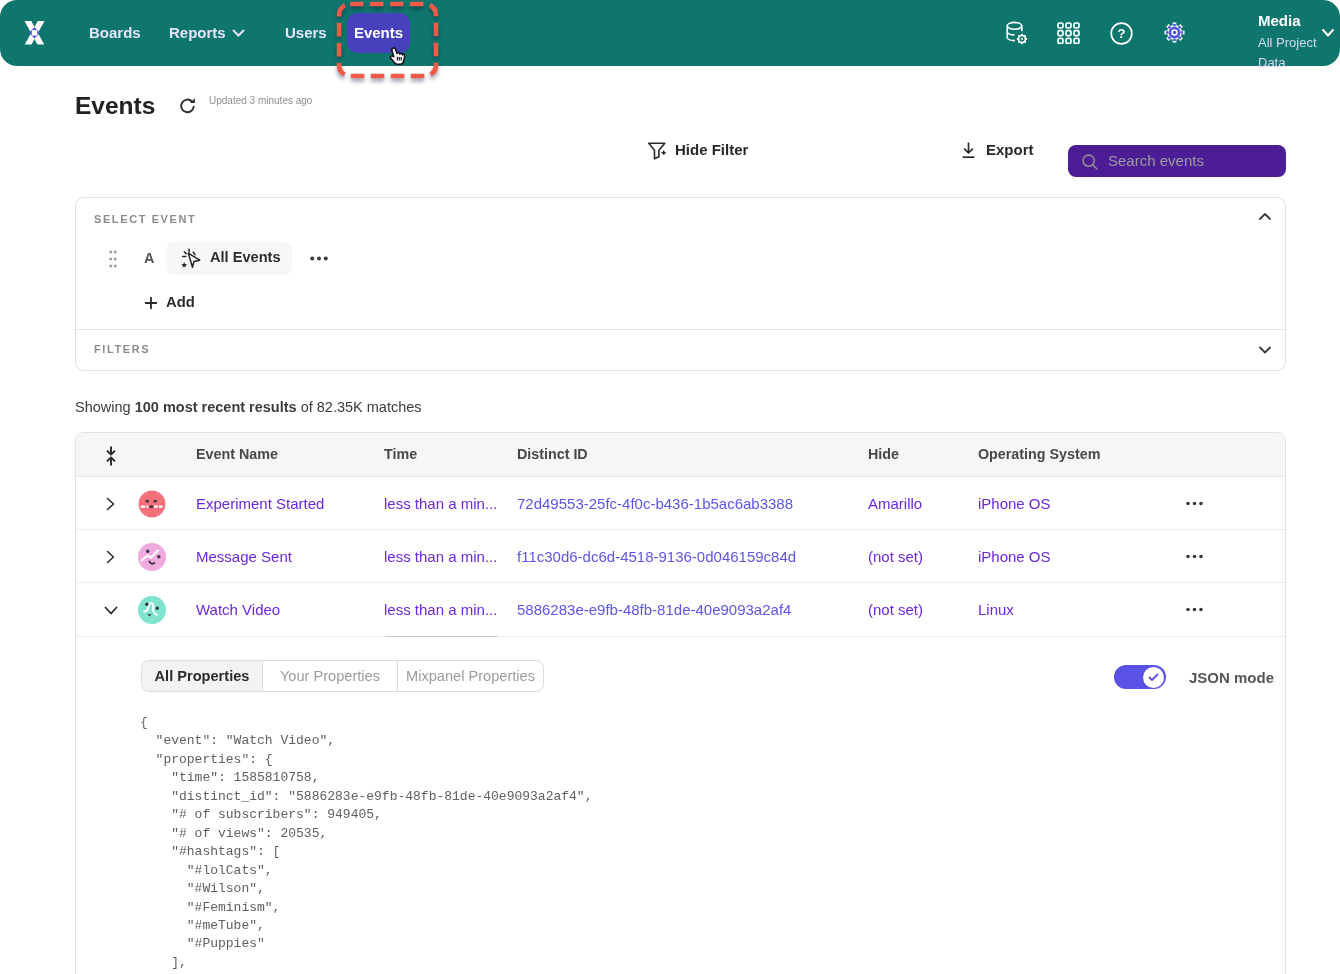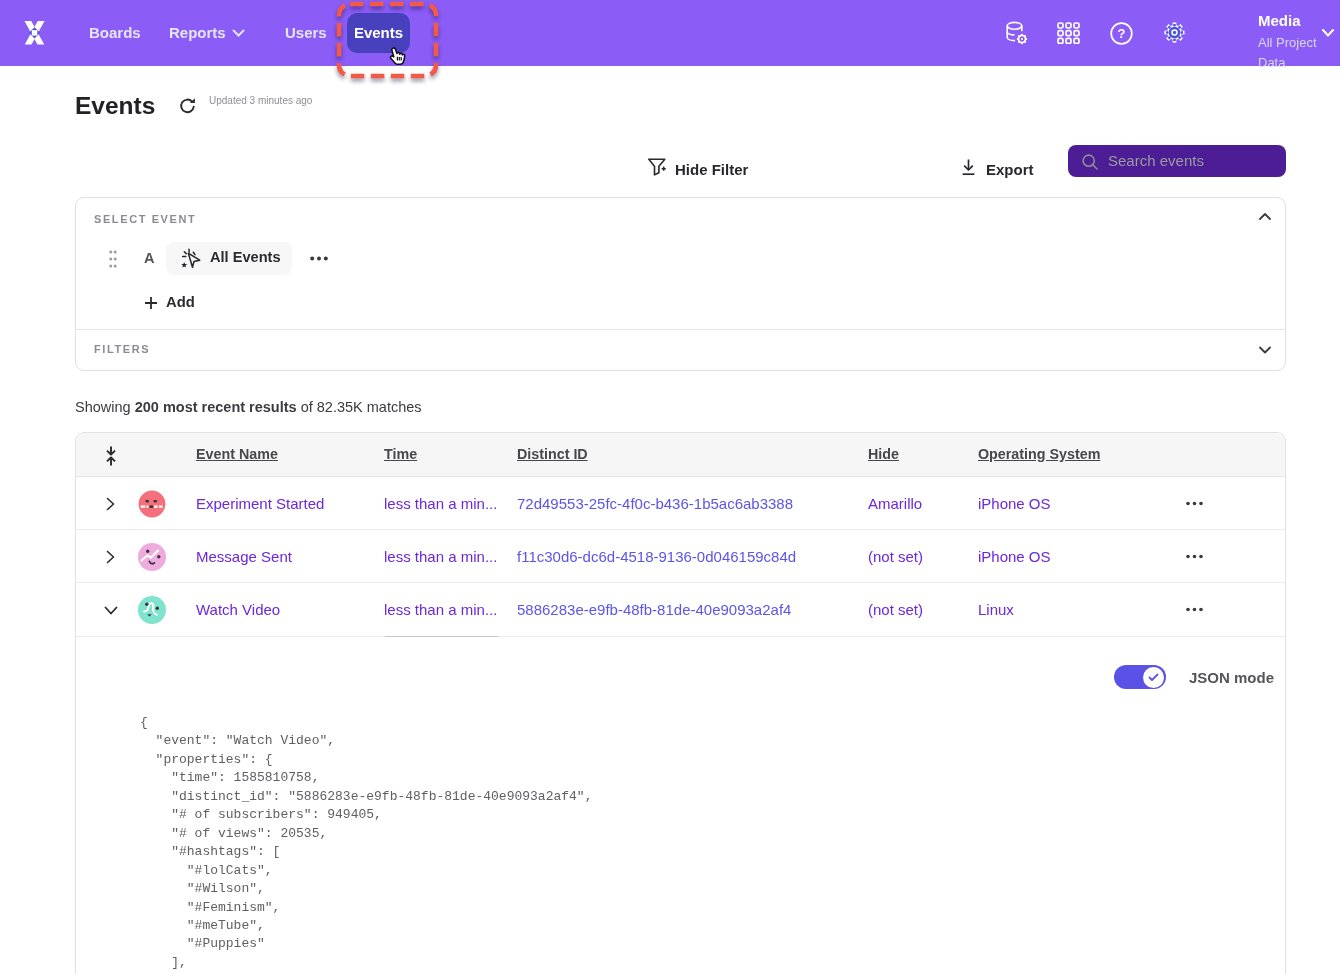--- a/index.html
+++ b/index.html
@@ -1,36 +1,36 @@
 <!DOCTYPE html>
 <html><head>
 <meta charset="utf-8">
 <style>
 * { margin:0; padding:0; box-sizing:border-box; }
 html,body { width:1340px; height:974px; overflow:hidden; background:#fff;
   font-family:"Liberation Sans", sans-serif; }
 #page { position:relative; width:1340px; height:974px; }
 .abs { position:absolute; }
 
-#nav { position:absolute; left:0; top:0; width:1340px; height:66px; background:#8b5cf6; }
+#nav { position:absolute; left:0; top:0; width:1340px; height:66px; background:#0f766e;border-radius:17px; }
 .navlink { position:absolute; top:0; height:66px; line-height:66px; color:#e6e5fa;
   font-size:15px; font-weight:700; }
 #evbtn { position:absolute; left:347px; top:13px; width:63px; height:40px;
   background:#4741bd; border-radius:10px; color:#fff; font-size:15px; font-weight:700;
   text-align:center; line-height:40px; }
 #searchpill { position:absolute; left:470px; top:14px; width:460px; height:38px;
   background:#474ac4; border-radius:9px; color:#f0effc; font-size:16.5px; }
 #rightname { position:absolute; left:1218px; top:12px; color:#fff;margin-left:40px; }
 
 .seg { float:left; height:35px; line-height:35px; text-align:center; color:#6e6e72;
   font-size:15px; border-right:1px solid #e4e4e6; }
 .seg:last-child { border-right:none; }
-.btnrow { position:absolute; top:141px; height:37px; display:flex; align-items:flex-end;
+.btnrow { position:absolute; top:141px; height:37px; display:flex; align-items:flex-start;
   font-size:15px; font-weight:700; color:#28282c; }
-.hdr { font-size:14.3px; font-weight:700; color:#48484c;text-decoration:underline; }
+.hdr { font-size:14.3px; font-weight:700; color:#48484c; }
 .cell { position:absolute; font-size:15px; color:#6d28d9; }
 .link { color:#5c55e6; }
 .sectlabel { font-size:11px; font-weight:700; color:#8b8b92; letter-spacing:1.6px; }
 .tab { float:left; height:32px; line-height:31px; text-align:center; font-size:14.6px;
   color:#9a9aa0; border-right:1px solid #dcdcde; }
 pre { font-family:"Liberation Mono", monospace; font-size:13px; line-height:18.45px;
   color:#606064; }
 </style>
 </head>
 <body>
@@ -213,21 +213,21 @@
       <path d="M7 1 L7 13 M1 7 L13 7" stroke="#2c2c30" stroke-width="1.8"></path>
     </svg>
     <div class="abs" style="left:90px;top:96px;font-size:14.8px;font-weight:700;color:#2c2c30">Add</div>
     <div class="abs" style="left:0;top:131px;width:1209px;border-top:1px solid #e6e6e8"></div>
     <div class="abs sectlabel" style="left:18px;top:145px">FILTERS</div>
     <svg class="abs" style="left:1182px;top:147px" width="14" height="10" viewBox="0 0 14 10">
       <path d="M2 2.5 L7 7.5 L12 2.5" stroke="#3a3a3e" stroke-width="1.8" fill="none" stroke-linecap="round" stroke-linejoin="round"></path>
     </svg>
   </div>
 
-  <div class="abs" style="left:75px;top:399px;font-size:14.5px;color:#3c3c40">Showing <b>200 most recent results</b> of 82.35K matches</div>
+  <div class="abs" style="left:75px;top:399px;font-size:14.5px;color:#3c3c40">Showing <b>100 most recent results</b> of 82.35K matches</div>
 
   <div class="abs" style="left:75px;top:432px;width:1211px;height:542px;border:1px solid #e1e1e3;border-bottom:none;border-radius:9px 9px 0 0">
 
     <div class="abs" style="left:0;top:0;width:1209px;height:44px;background:#f6f6f7;border-radius:9px 9px 0 0;border-bottom:1px solid #e6e6e8">
       <svg class="abs" style="left:29px;top:13px" width="12" height="20" viewBox="0 0 12 20">
         <g stroke="#26262c" stroke-width="1.9" fill="none" stroke-linejoin="round">
           <path d="M6 0.5 L6 7.5"></path>
             <path d="M2 4.6 L6 8.6 L10 4.6"></path>
           <path d="M6 19.5 L6 12.5"></path>
             <path d="M2 15.4 L6 11.4 L10 15.4"></path>
@@ -308,20 +308,25 @@
       <svg class="abs" style="left:1110px;top:24px" width="17" height="5" viewBox="0 0 17 5">
           <g fill="#3a3a3e">
             <circle cx="2" cy="2.5" r="1.8"></circle>
             <circle cx="8.5" cy="2.5" r="1.8"></circle>
             <circle cx="15" cy="2.5" r="1.8"></circle>
           </g>
         </svg>
       <div class="abs" style="left:309px;top:52.5px;width:113px;border-top:1.5px solid #c6c6c8"></div>
     </div>
 
+    <div class="abs" style="left:65px;top:227px;width:403px;height:32px;border:1px solid #dcdcde;border-radius:8px;overflow:hidden;white-space:nowrap">
+      <div class="tab" style="width:121px;background:#f3f3f4;color:#2c2c30;font-weight:700">All Properties</div>
+      <div class="tab" style="width:135px">Your Properties</div>
+      <div class="tab" style="width:145px;border-right:none">Mixpanel Properties</div>
+    </div>
     <div class="abs" style="left:1038px;top:232px;width:52px;height:24px;background:#5a52e6;border-radius:12px">
       <div class="abs" style="left:29px;top:1.5px;width:21px;height:21px;background:#fff;border-radius:50%">
         <svg class="abs" style="left:5px;top:6px" width="11" height="9" viewBox="0 0 11 9">
             <path d="M1.5 4.5 L4 7 L9.5 1.5" stroke="#5a52e6" stroke-width="1.8" fill="none" stroke-linecap="round" stroke-linejoin="round"></path>
           </svg>
       </div>
     </div>
     <div class="abs" style="left:1113px;top:236px;font-size:15px;font-weight:700;color:#55555a">JSON mode</div>
     <pre class="abs" style="left:64px;top:281px">{
   "event": "Watch Video",

